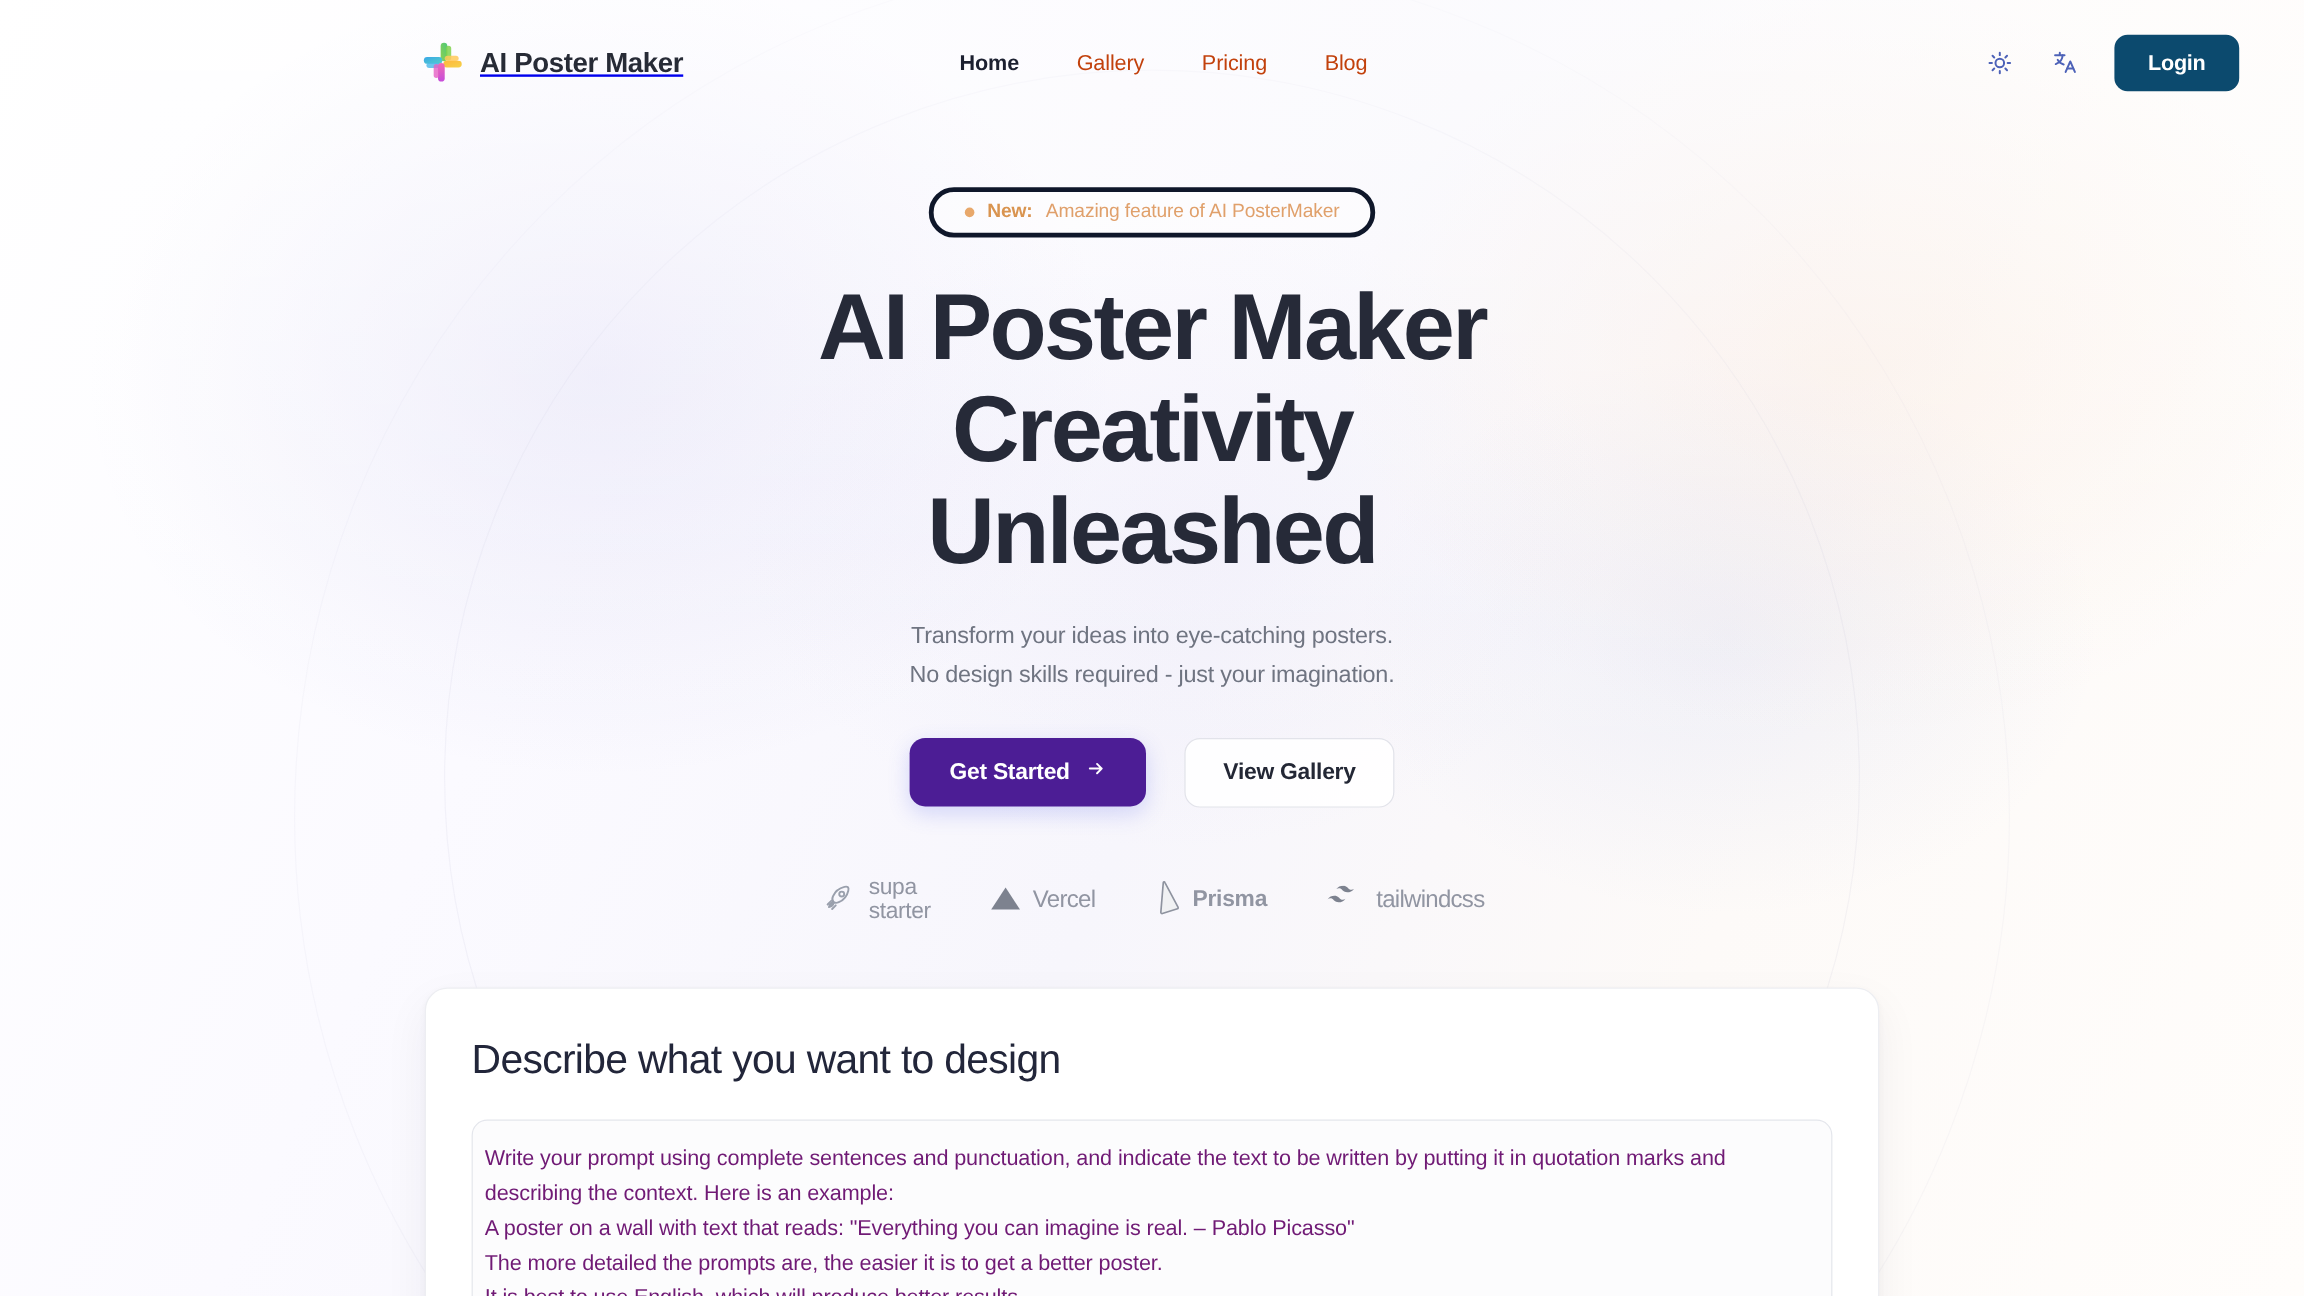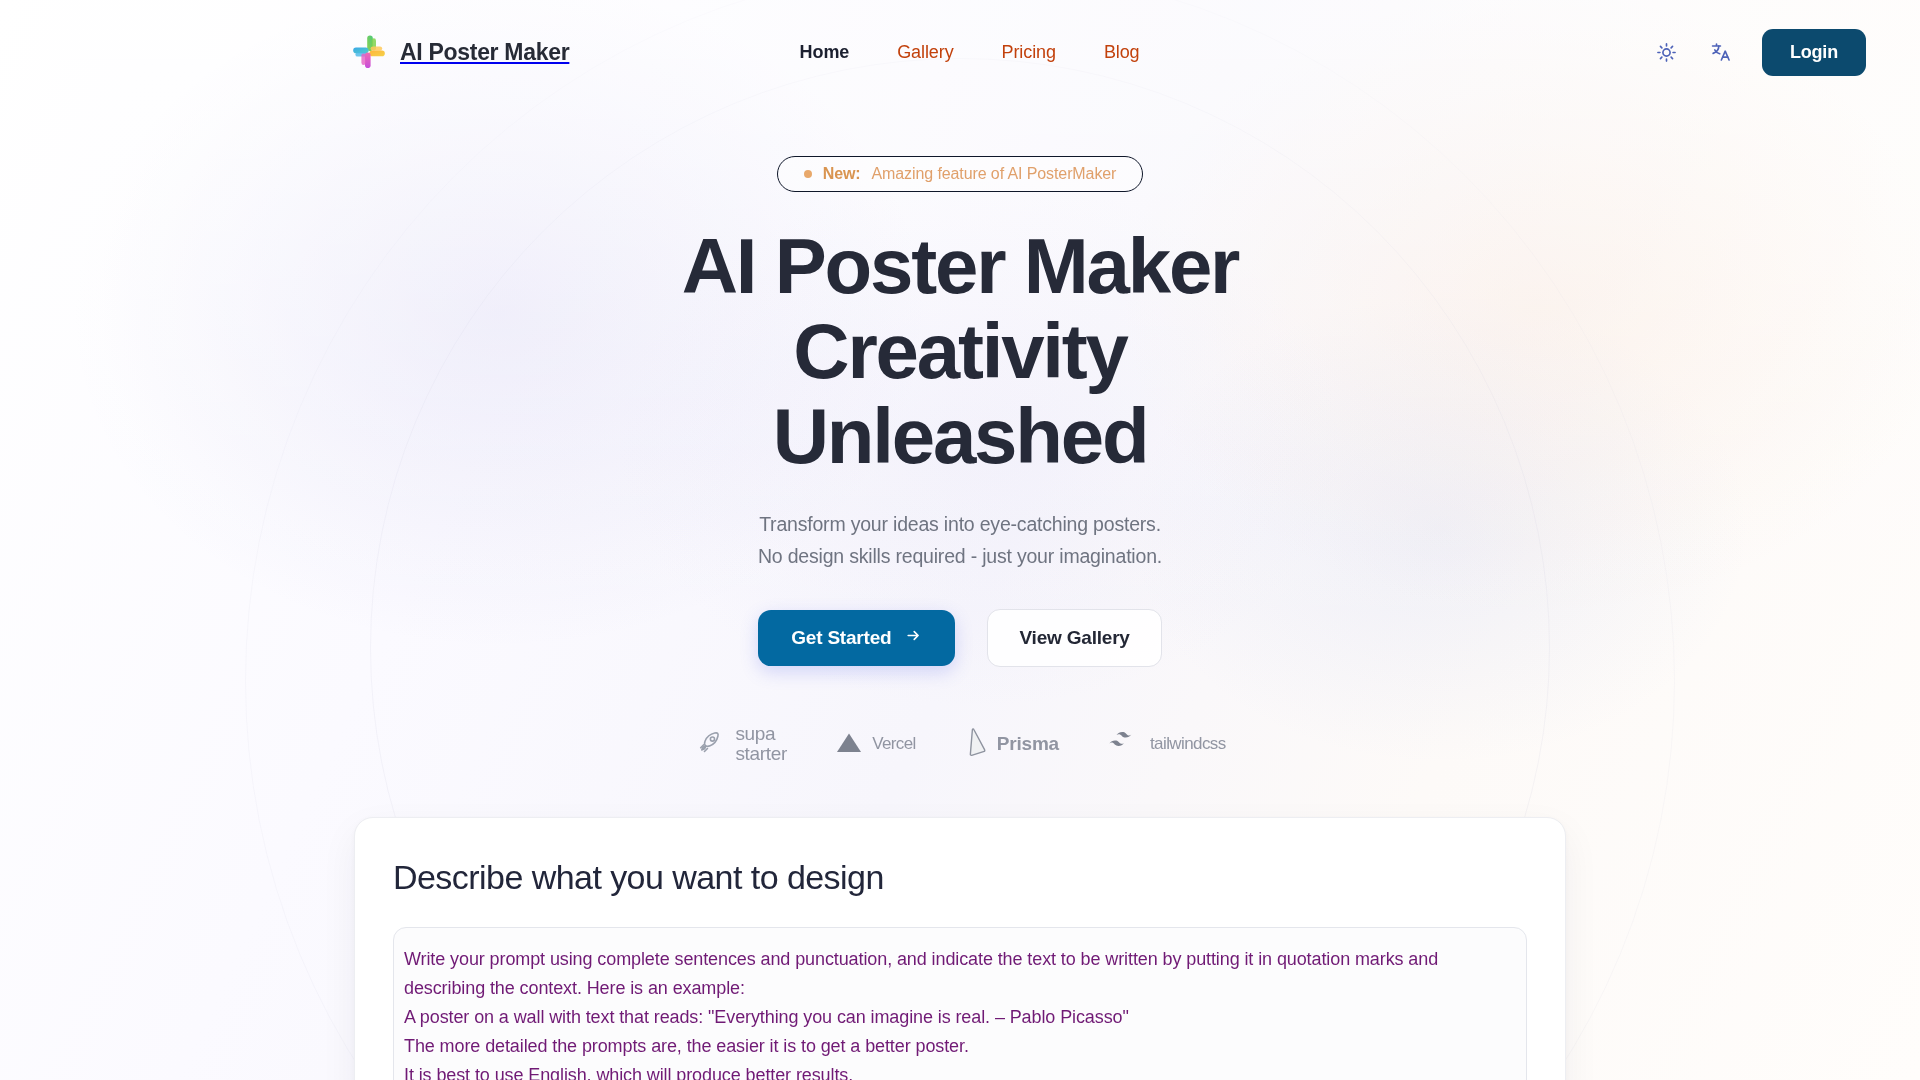--- a/index.html
+++ b/index.html
@@ -76,21 +76,21 @@
     background:#0c4a6e; color:#fff; border:none; cursor:pointer;
     font-family:inherit; font-size:18px; font-weight:700;
     padding:13px 28px; border-radius:11px; letter-spacing:-.2px;
   }
 
   
   .hero { position:relative; z-index:4; text-align:center; padding-top:52px; }
 
   .badge {
     display:inline-flex; align-items:center; gap:11px;
-    border:1px solid #0f172a; border-radius:999px;
+    border:4px solid #0f172a; border-radius:999px;
     padding:8px 26px; background:rgba(255,255,255,.42);
     font-size:16px; color:#e0a06b; letter-spacing:-.1px;
     cursor:pointer;
   }
   .badge-dot { width:8px; height:8px; border-radius:50%; background:#e8a86b; flex:none; }
   .badge-new { font-weight:700; color:#d99450; }
 
   h1.hero-title {
     margin-top:32px;
     font-size:78px; line-height:1.09; font-weight:800;
@@ -101,39 +101,39 @@
   .hero-sub {
     margin-top:30px;
     font-size:19.5px; line-height:1.63; color:#6f7481; letter-spacing:-.2px;
   }
 
   .cta-row {
     margin-top:36px; display:flex; justify-content:center; align-items:center; gap:32px;
   }
   .btn-primary {
     display:inline-flex; align-items:center; gap:14px;
-    background:#0369a1; color:#fff; border:none; cursor:pointer;
+    background:#4c1d95; color:#fff; border:none; cursor:pointer;
     font-family:inherit; font-size:19px; font-weight:700; letter-spacing:-.2px;
     padding:17px 33px; border-radius:13px;
     box-shadow:0 6px 18px rgba(79,92,232,.22);
   }
   .btn-secondary {
     background:rgba(255,255,255,.88); color:#232735; cursor:pointer;
     border:1px solid #e2e3ea; font-family:inherit;
     font-size:19px; font-weight:700; letter-spacing:-.2px;
     padding:17px 31px; border-radius:13px;
   }
 
   
   .logo-strip {
     margin-top:57px; display:flex; justify-content:center; align-items:center; gap:48px;
     color:#9aa0ad;
   }
   .logo-item { display:flex; align-items:center; gap:9px; }
-  .logo-text { font-size:17px; font-weight:500; letter-spacing:-.6px; color:#9195a2; }
+  .logo-text { font-size:20px; font-weight:500; letter-spacing:-.6px; color:#9195a2; }
   .logo-text.small { font-size:19px; font-weight:600; letter-spacing:-.2px;text-align:center; }
   .logo-text.stacked {
     font-size:19px; line-height:1.08; text-align:left; font-weight:500; letter-spacing:-.3px;
   }
 
   
   .card {
     position:relative; z-index:4;
     width:1212px; margin:52px auto 0;
     background:#ffffff; border-radius:19px;

